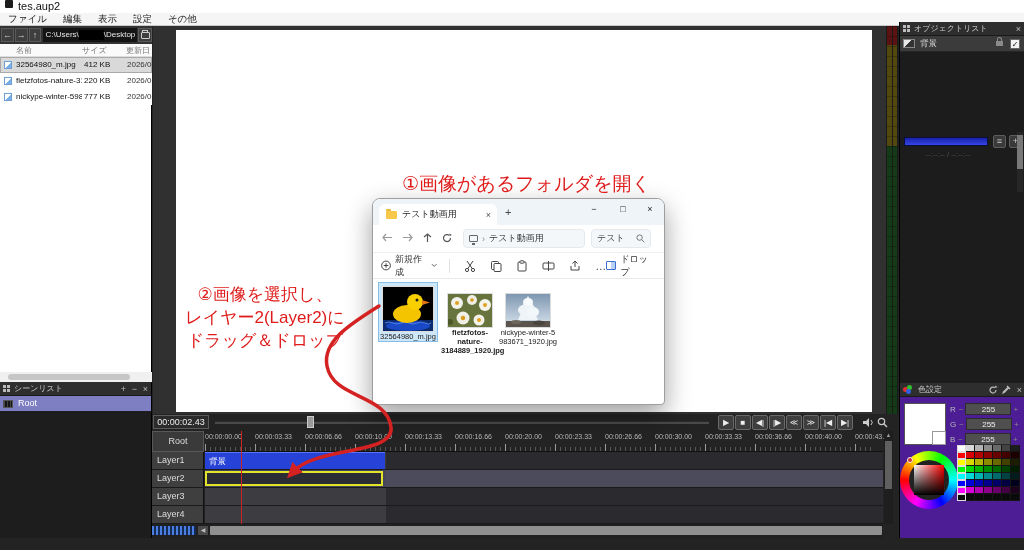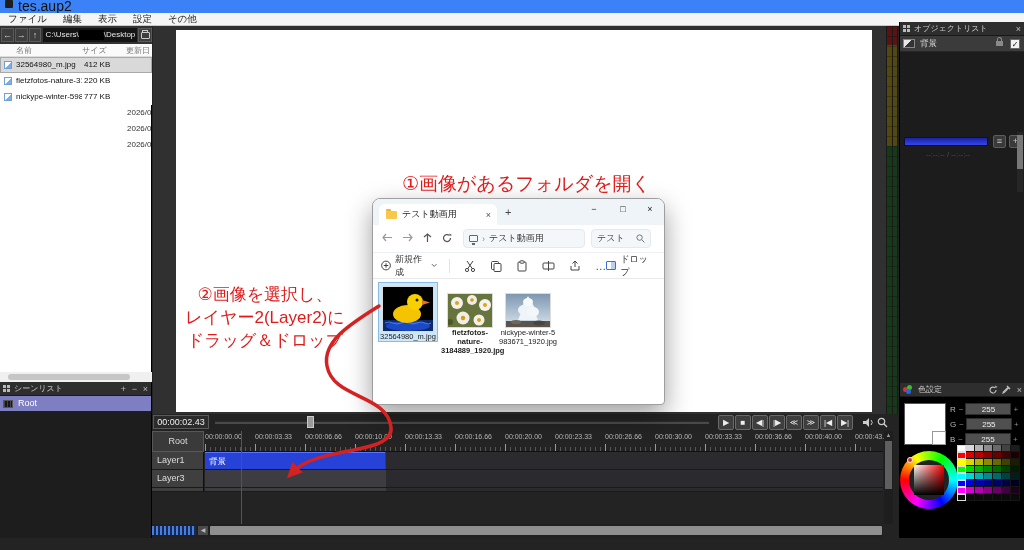--- a/index.html
+++ b/index.html
@@ -2,22 +2,22 @@
 <html><head>
 <meta charset="utf-8">
 <style>
   *{margin:0;padding:0;box-sizing:border-box;}
   html,body{width:1024px;height:550px;overflow:hidden;background:#1b1b1b;
     font-family:"Liberation Sans","DejaVu Sans",sans-serif;}
   .abs{position:absolute;}
   #stage{position:relative;width:1024px;height:550px;background:#232323;}
 
   
-  #titlebar{left:0;top:0;width:1024px;height:13px;background:#3b82f6;color:#111;
-    font-size:14px;line-height:13px;display:flex;align-items:flex-start;}
+  #titlebar{left:0;top:0;width:1024px;height:13px;background:#ffffff;color:#111;
+    font-size:11px;line-height:13px;display:flex;align-items:flex-start;}
   #app-icon{width:8px;height:8px;background:#1d1d1d;margin:0 5px 0 5px;border-radius:1px;}
   #menubar{left:0;top:13px;width:1024px;height:13px;background:#f5f5f5;border-bottom:1px solid #c9c9c9;
     display:flex;align-items:center;font-size:9.5px;color:#222;}
   .menu-item{padding:0 8px;line-height:12px;cursor:default;}
 
   
   #left-panel{left:0;top:26px;width:152px;height:356px;background:#fff;border-right:1px solid #000;}
   #fp-nav{position:absolute;left:0;top:0;width:152px;height:18px;background:#333;display:flex;align-items:center;}
   .nav-btn{width:15px;height:14px;background:#3e3e3e;border:1px solid #5a5a5a;color:#ccc;font-size:9px;
     line-height:12px;text-align:center;margin-left:1px;}
@@ -31,21 +31,21 @@
   #fp-header{position:absolute;left:0;top:18px;width:152px;height:13px;background:#fafafa;
     border-bottom:1px solid #ddd;font-size:8px;color:#777;}
   #fp-header span{position:absolute;top:1px;}
   #fp-rows{position:absolute;left:0;top:31px;width:152px;}
   .file-row{position:relative;height:16px;font-size:8px;color:#111;background:#fff;}
   .file-row.sel{background:#d9d9d9;outline:1px solid #a9a9a9;outline-offset:-1px;}
   .file-ico{position:absolute;left:4px;top:4px;width:8px;height:8px;border:1px solid #6f9fd4;
     background:linear-gradient(135deg,#fff 55%,#7ab0e8 55%);}
   .file-name{position:absolute;left:16px;top:3px;width:66px;white-space:nowrap;overflow:hidden;}
   .file-size{position:absolute;left:84px;top:3px;width:38px;}
-  .file-date{position:absolute;left:127px;top:3px;width:26px;white-space:nowrap;overflow:hidden;color:#333;margin-top:48px;}
+  .file-date{position:absolute;left:127px;top:3px;width:26px;white-space:nowrap;overflow:hidden;color:#333;}
   #fp-hscroll{position:absolute;left:0;top:346px;width:152px;height:10px;background:#f0f0f0;}
   #fp-hscroll .thumb{position:absolute;left:8px;top:2px;width:122px;height:6px;background:#c6c6c6;border-radius:3px;}
 
   
   #scene-panel{left:0;top:382px;width:152px;height:156px;background:#1d1d1d;border-right:1px solid #000;}
   .panel-title{height:14px;background:#2e2e2e;color:#c9c9c9;font-size:8px;line-height:14px;
     display:flex;align-items:center;border-bottom:1px solid #191919;}
   .grid-ico{width:3px;height:3px;background:#bbb;box-shadow:4px 0 #bbb,0 4px #bbb,4px 4px #bbb;
     margin:-4px 8px 0 3px;}
   .pt-label{flex:1;}
@@ -76,21 +76,21 @@
     line-height:9px;text-align:center;margin-right:4px;}
   #obj-bar{left:4px;top:115px;width:84px;height:9px;background:linear-gradient(#1822a8,#3646e8);
     border:1px solid #0a0f3a;}
   .sq-btn{position:absolute;width:13px;height:13px;background:#3a3a3a;border:1px solid #5d5d5d;border-radius:2px;
     color:#ccc;font-size:9px;line-height:11px;text-align:center;}
   #obj-time{left:0;top:128px;width:96px;text-align:center;color:#4f4f4f;font-size:7.5px;}
   #rp-scroll{left:117px;top:110px;width:6px;height:60px;background:#262626;}
   #rp-scroll .thumb{position:absolute;left:0;top:3px;width:6px;height:34px;background:#787878;}
 
   
-  #color-panel{left:0;top:361px;width:125px;height:155px;background:#000000;}
+  #color-panel{left:0;top:361px;width:125px;height:155px;background:#4c1d95;}
   .rgb-dots{width:9px;height:9px;margin:0 6px 0 3px;position:relative;}
   .rgb-dots i{position:absolute;width:5px;height:5px;border-radius:50%;}
   #cp-swatch{left:4px;top:20px;width:42px;height:42px;background:#fff;border:1px solid #555;}
   #cp-subswatch{left:32px;top:48px;width:14px;height:14px;background:#fff;border:1px solid #999;}
   .rgb-row{position:absolute;left:50px;height:12px;font-size:8px;color:#bbb;display:flex;align-items:center;}
   .rgb-val{width:46px;height:12px;background:#4f4f4f;border:1px solid #2c2c2c;color:#eee;
     text-align:center;line-height:11px;margin:0 2px;}
   #wheel{left:0;top:68px;width:58px;height:58px;border-radius:50%;
     background:conic-gradient(from -90deg,#f00,#ff0,#0f0,#0ff,#00f,#f0f,#f00);}
   #wheel-inner{left:9px;top:77px;width:40px;height:40px;border-radius:50%;background:#222;}
@@ -460,24 +460,35 @@
       <div id="ruler-ticks"></div>
     </div>
 
     <div id="layer-rows" class="abs">
         <div class="lrow">
           <div class="lrow-out"></div>
           <div class="lrow-in"></div>
           <div id="clip1" style="background: rgb(39, 66, 214);">背景</div>
           <div class="lrow-label">Layer1</div>
         </div>
+        <div class="lrow l2">
+          <div class="lrow-out"></div>
+          <div class="lrow-in"></div>
+          <div id="dropbox" style="border-color: rgb(227, 227, 43);"></div>
+          <div class="lrow-label">Layer2</div>
+        </div>
         <div class="lrow">
           <div class="lrow-out"></div>
           <div class="lrow-in"></div>
           <div class="lrow-label">Layer3</div>
+        </div>
+        <div class="lrow">
+          <div class="lrow-out"></div>
+          <div class="lrow-in"></div>
+          <div class="lrow-label">Layer4</div>
         </div>
         <div class="lrow" style="height: 4px;">
           <div class="lrow-out"></div>
           <div class="lrow-in"></div>
           <div class="lrow-label">Layer5</div>
         </div>
       </div>
     <div id="playhead" class="abs" style="background: rgb(204, 34, 34);"></div>
 
     <div id="tl-bottom" class="abs">

